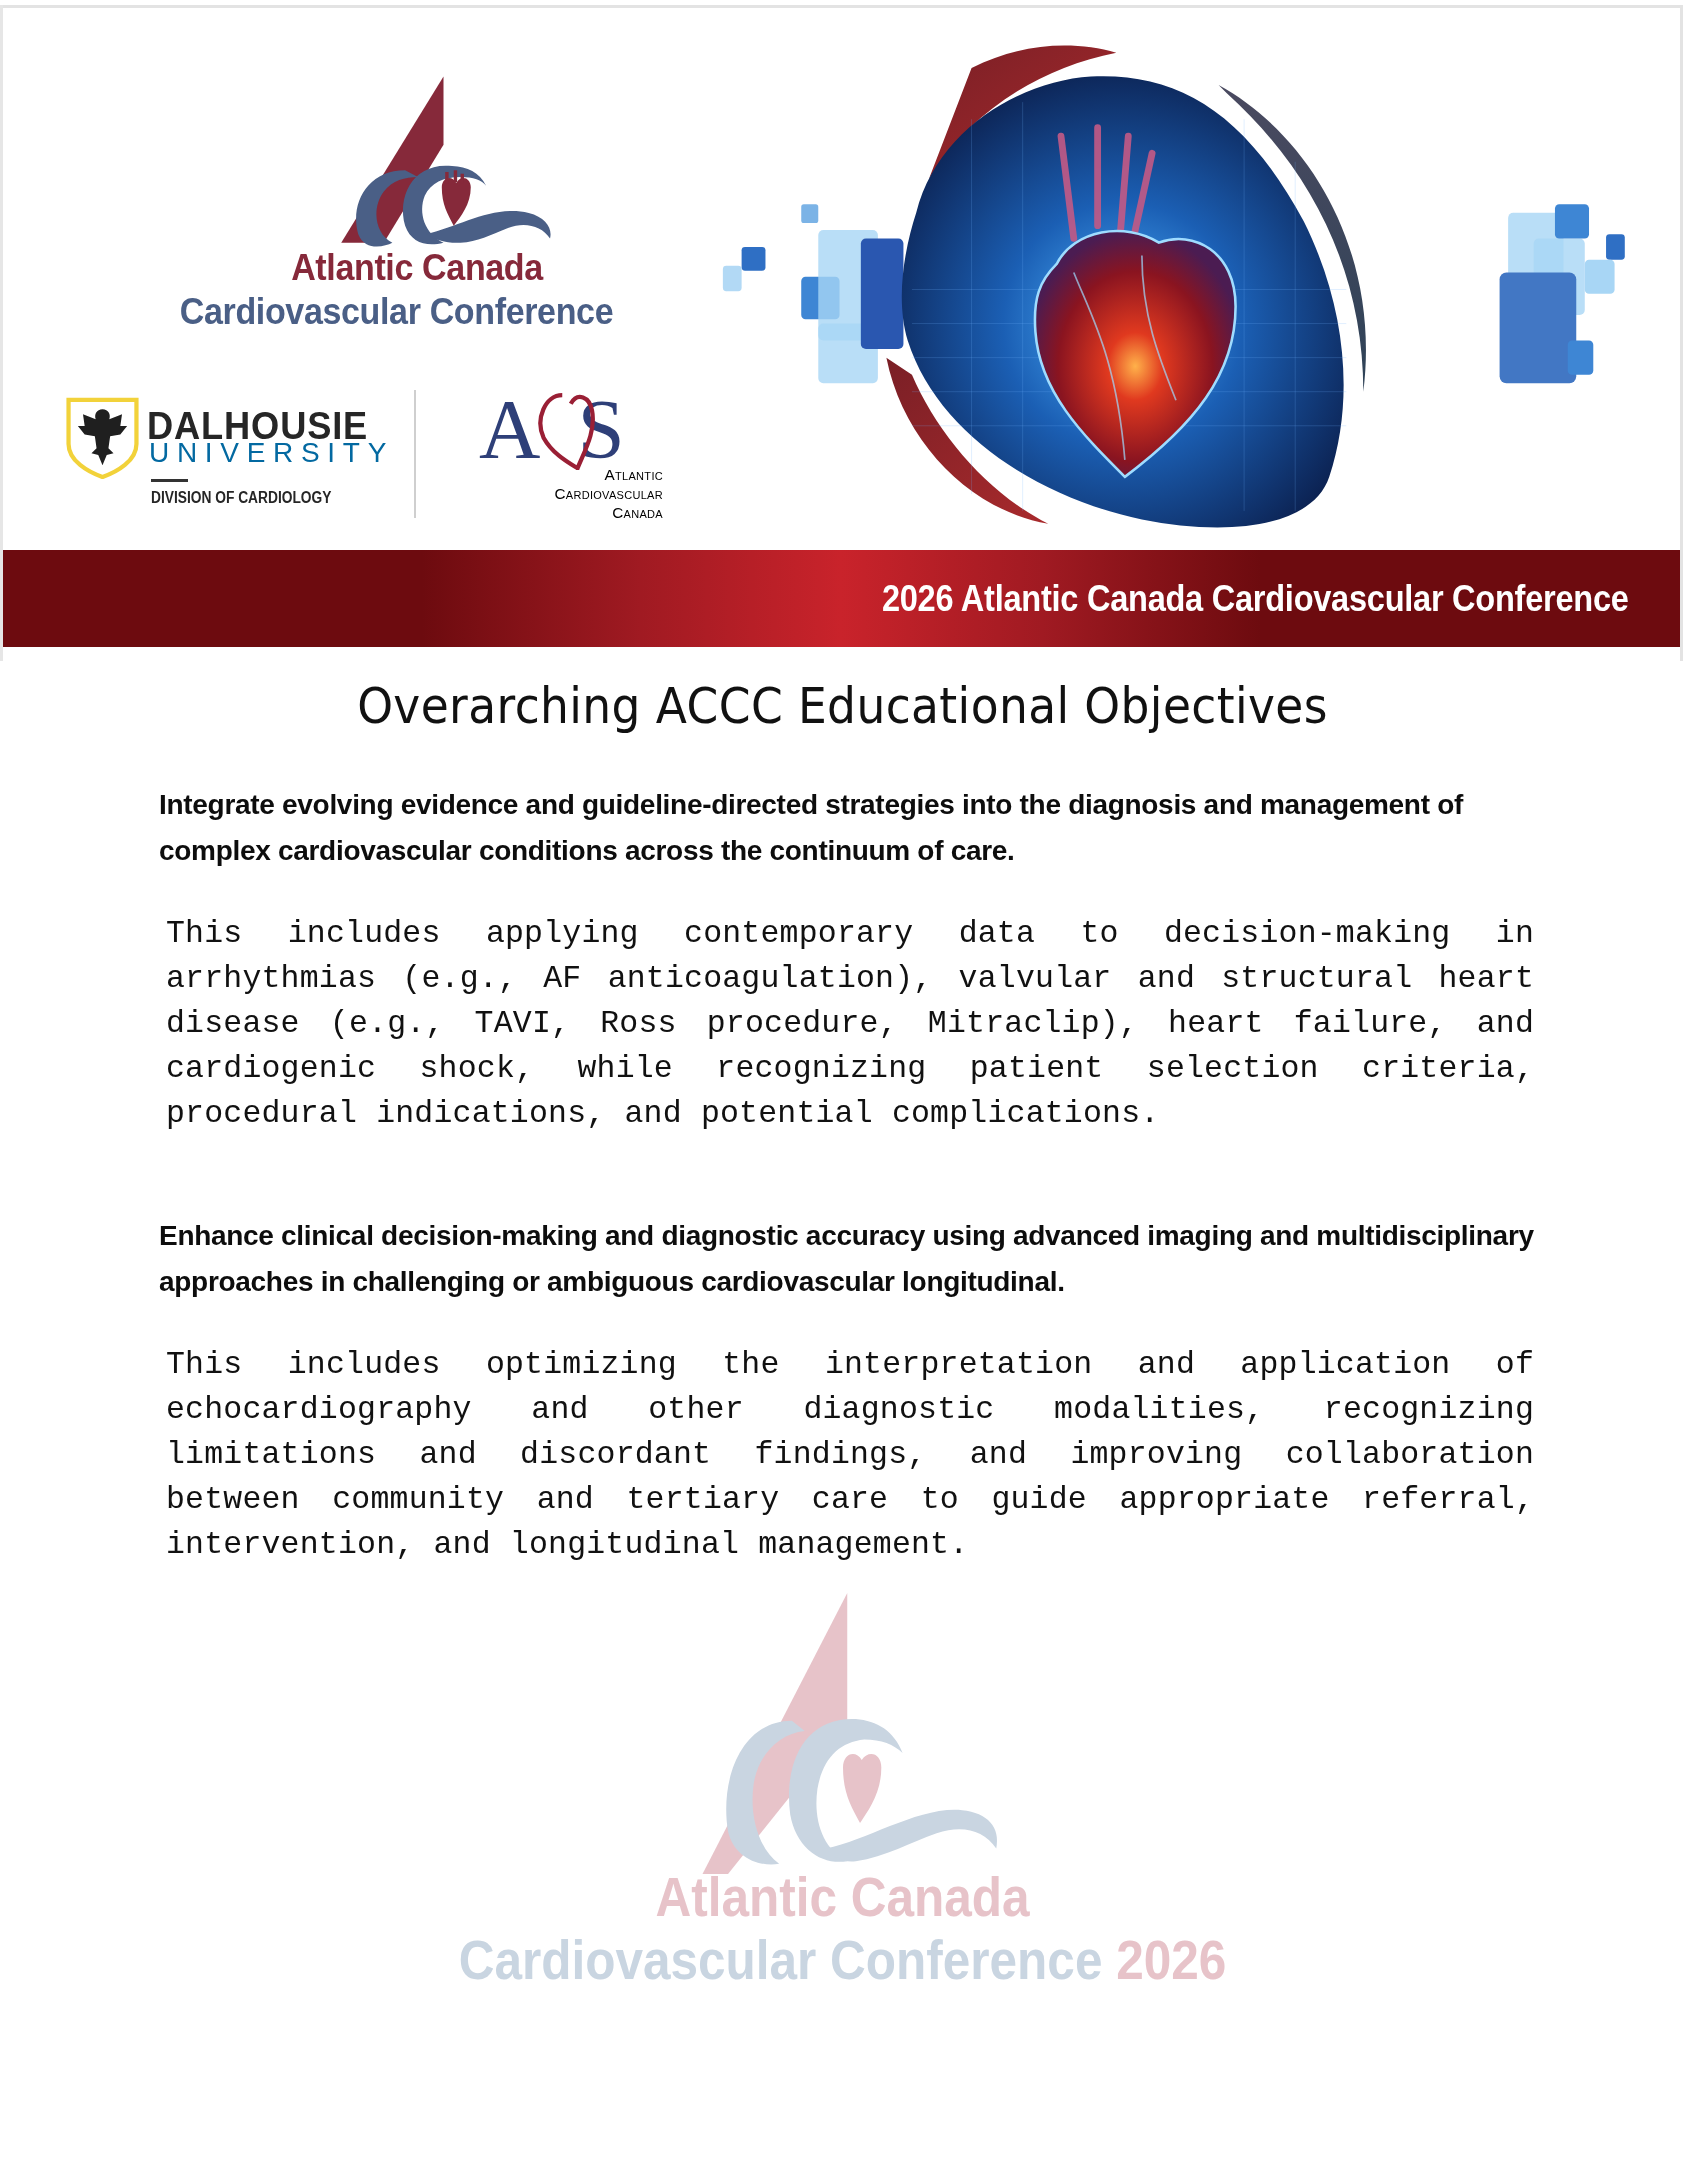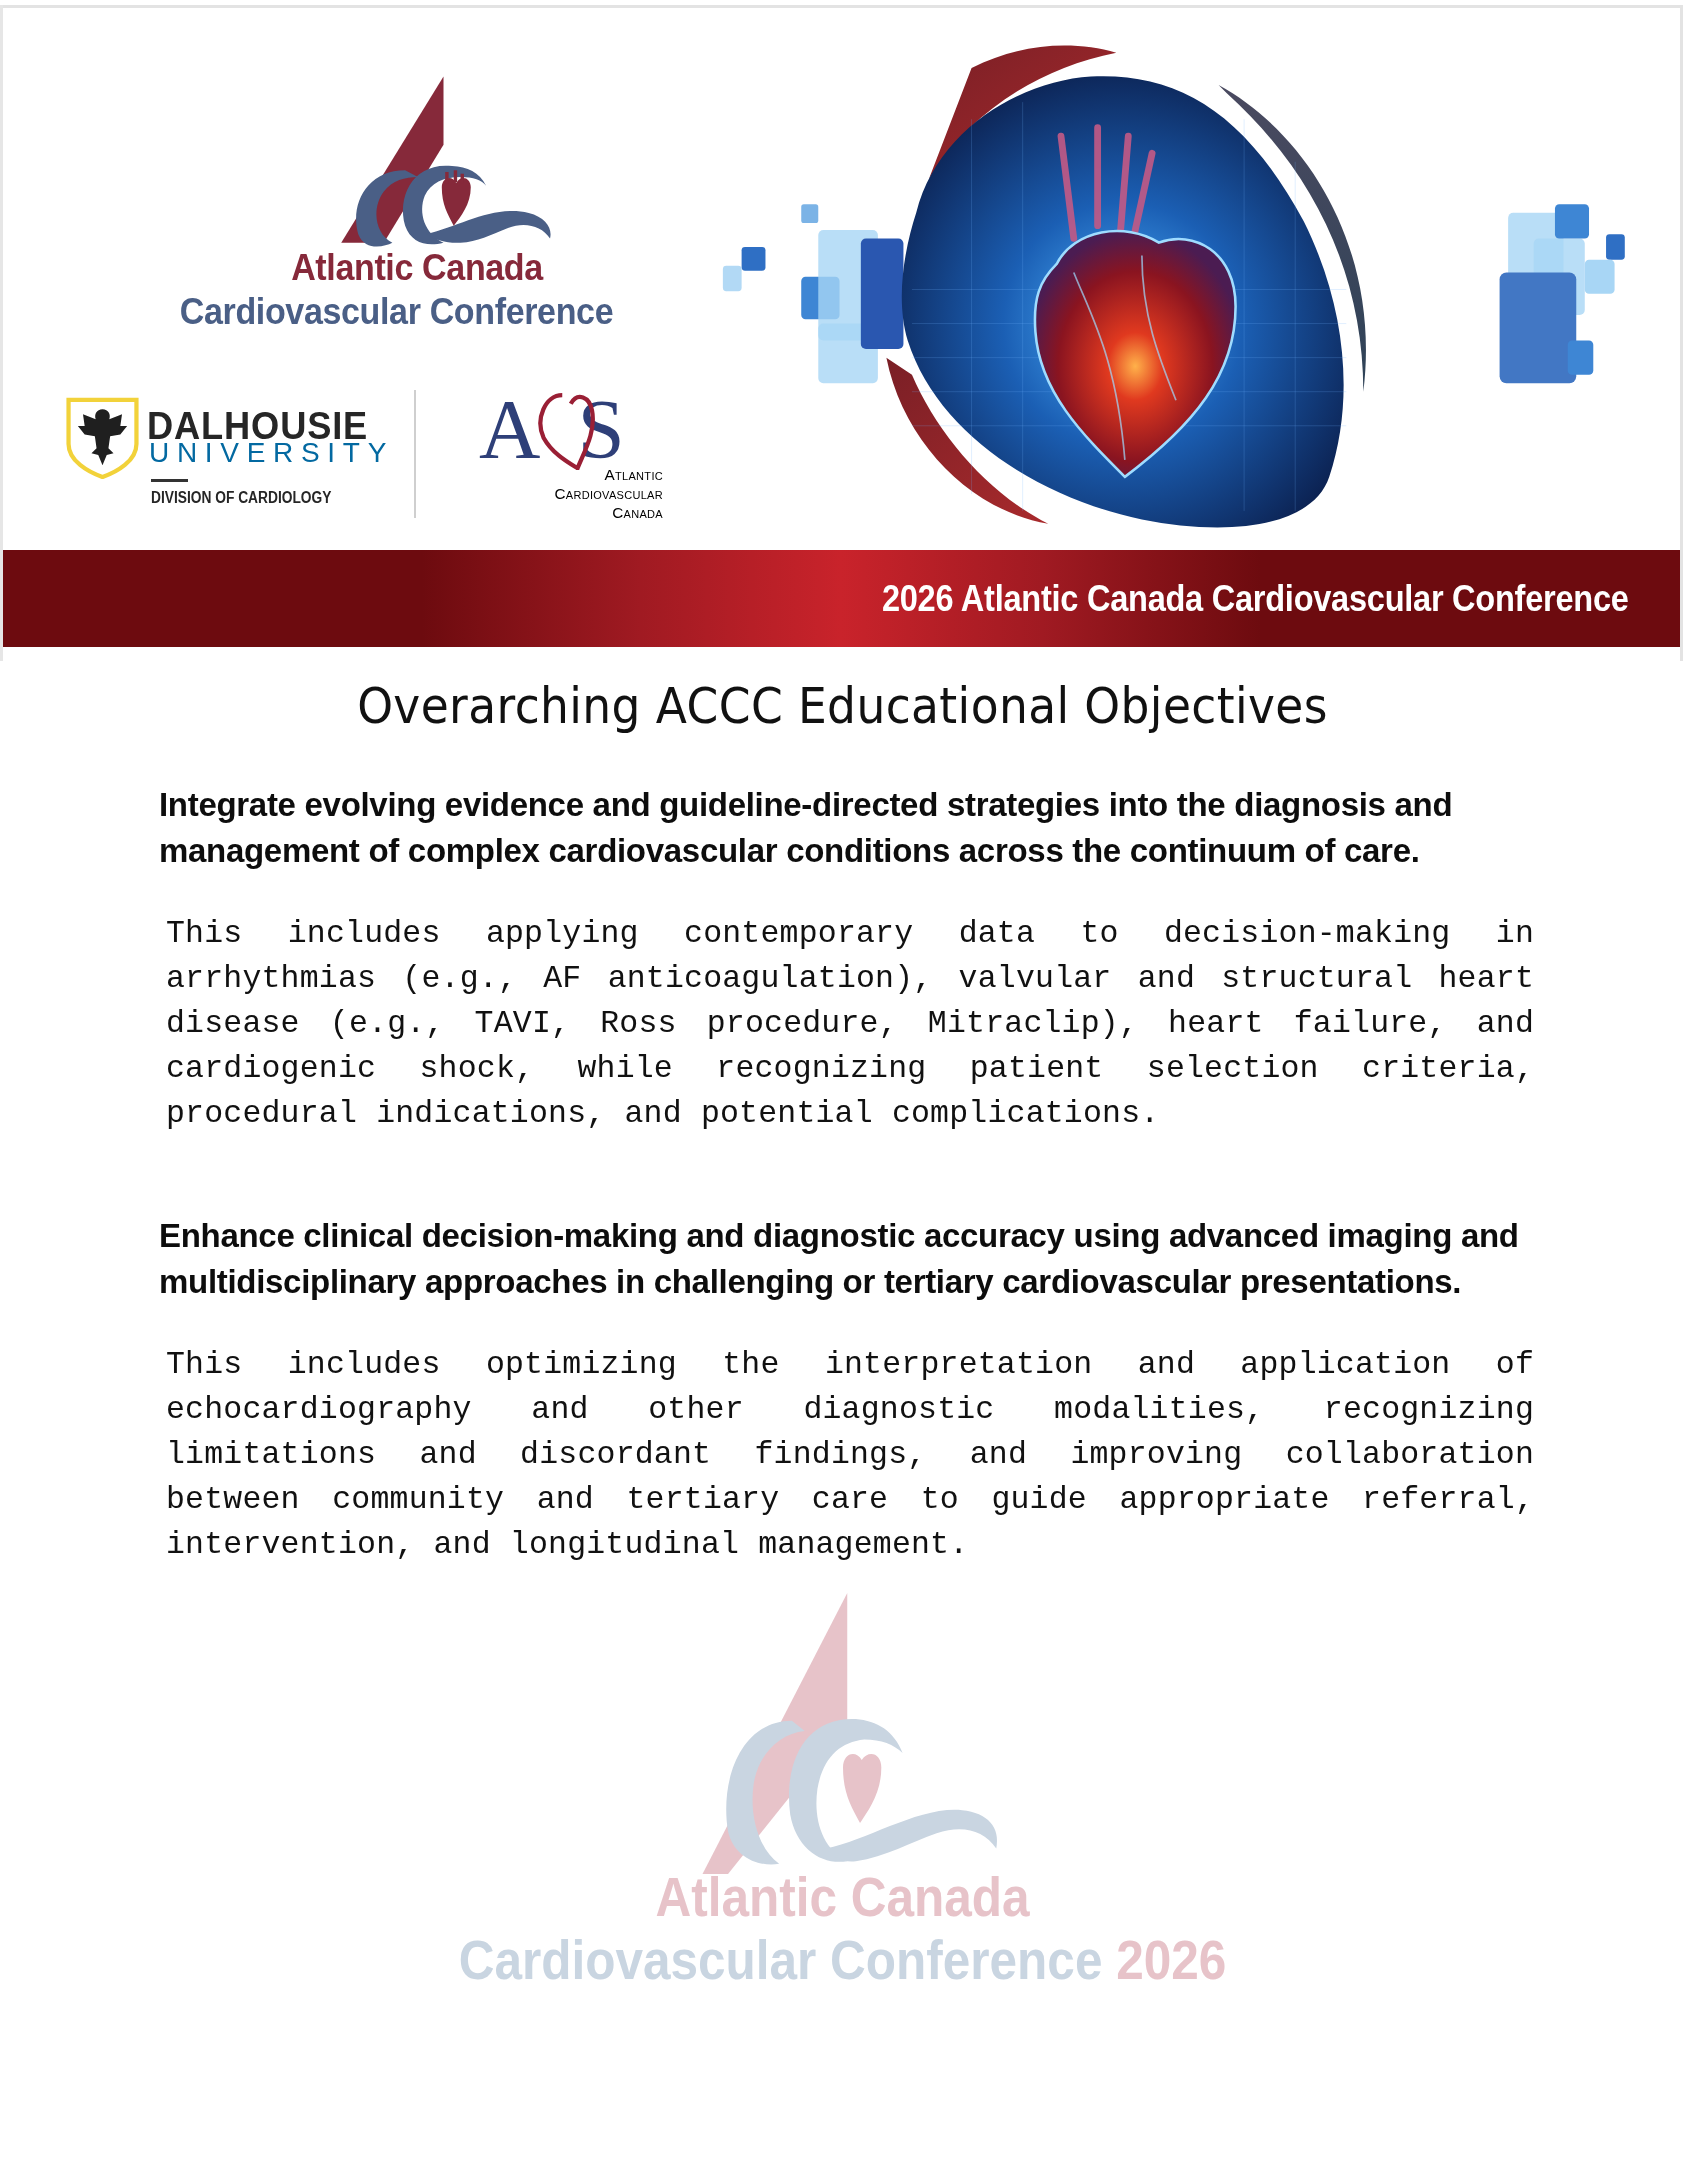--- a/index.html
+++ b/index.html
@@ -33,21 +33,21 @@
 
   
   .banner { left: 2.6px; top: 550px; width: 1677px; height: 97px;
     background: linear-gradient(90deg, #6d0b0f 0%, #6d0b0f 25%, #a01a22 38%, #c9232b 50%, #a01a22 62%, #6d0b0f 75%, #6d0b0f 100%);
     display: flex; align-items: center; justify-content: flex-end; }
   .banner-text { color: #fff; font-weight: 700; font-size: 37px; letter-spacing: -0.3px; white-space: nowrap; transform: scaleX(0.88); }
 
   
   .page-title { left: 0; top: 678px; width: 1685px; text-align: center; font-size: 49px; font-weight: 400; color: #111; letter-spacing: 0.4px; font-family: "DejaVu Sans", sans-serif; transform: scaleX(0.93); transform-origin: center; white-space: nowrap; }
 
-  .obj-heading { left: 159px; width: 1414px; font-weight: 700; font-size: 33px; line-height: 46px; color: #0d0d0d; font-family: "Liberation Sans", sans-serif; letter-spacing: -0.3px; }
+  .obj-heading { left: 159px; width: 1414px; font-weight: 700; font-size: 28px; line-height: 46px; color: #0d0d0d; font-family: "Liberation Sans", sans-serif; letter-spacing: -0.3px; }
   .obj-body { left: 166px; width: 1368px; font-size: 31.5px; line-height: 45px; color: #111; text-align: justify; font-family: Liberation Mono, monospace; letter-spacing: 0.2px; }
 
   .h1 { top: 782px; }
   .b1 { top: 911px; }
   .h2 { top: 1213px; }
   .b2 { top: 1342px; }
 
   
   .wm-mark { left: 664px; top: 1593px; width: 358px; height: 281px; opacity: 1; }
   .wm-line1 { left: 0; top: 1865px; width: 1685px; text-align: center; font-weight: 700; font-size: 55px; color: #e7c3c9; white-space: nowrap; transform: scaleX(0.9); }
@@ -167,21 +167,21 @@
 
 <div class="abs banner">
   <span class="banner-text">2026 Atlantic Canada Cardiovascular Conference</span>
 </div>
 
 <div class="abs page-title">Overarching ACCC Educational Objectives</div>
 
 <div class="abs obj-heading h1">Integrate evolving evidence and guideline-directed strategies into the diagnosis and management of complex cardiovascular conditions across the continuum of care.</div>
 <div class="abs obj-body b1">This includes applying contemporary data to decision-making in arrhythmias (e.g., AF anticoagulation), valvular and structural heart disease (e.g., TAVI, Ross procedure, Mitraclip), heart failure, and cardiogenic shock, while recognizing patient selection criteria, procedural indications, and potential complications.</div>
 
-<div class="abs obj-heading h2">Enhance clinical decision-making and diagnostic accuracy using advanced imaging and multidisciplinary approaches in challenging or tertiary cardiovascular presentations.</div>
+<div class="abs obj-heading h2">Enhance clinical decision-making and diagnostic accuracy using advanced imaging and multidisciplinary approaches in challenging or ambiguous cardiovascular longitudinal.</div>
 <div class="abs obj-body b2">This includes optimizing the interpretation and application of echocardiography and other diagnostic modalities, recognizing limitations and discordant findings, and improving collaboration between community and tertiary care to guide appropriate referral, intervention, and longitudinal management.</div>
 
 <svg class="abs wm-mark" viewBox="0 0 420 330">
   <polygon points="215,0 215,155 75,330 45,330" fill="#e7c3c9"></polygon>
   <path d="M150,150 C90,150 65,220 75,280 C82,310 110,322 135,318 C110,300 100,260 105,225 C110,190 135,165 165,162 Z" fill="#c9d5e1"></path>
   <path d="M225,148 C165,145 140,200 148,260 C155,300 185,320 215,315 C185,300 175,265 180,230 C186,195 205,175 235,172 C255,172 270,178 280,188 C270,162 250,150 225,148 Z" fill="#c9d5e1"></path>
   <path d="M190,300 C240,290 300,250 350,255 C380,258 395,275 390,300 C375,278 350,272 320,282 C290,292 260,310 225,315 C210,317 198,310 190,300 Z" fill="#c9d5e1"></path>
   <path d="M210,205 C210,188 225,184 232,196 C240,184 255,188 255,205 C255,235 240,255 230,270 C220,252 210,235 210,205 Z" fill="#e7c3c9"></path>
 </svg>
 <div class="abs wm-line1">Atlantic Canada</div>

